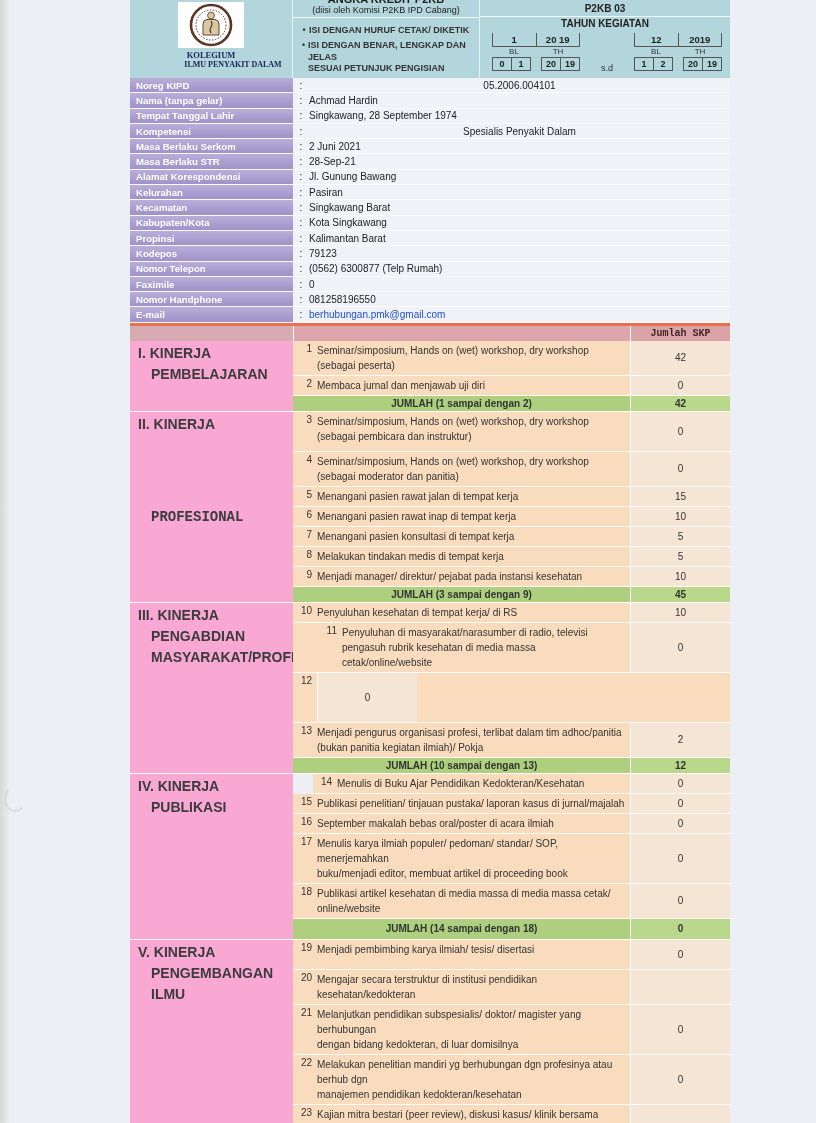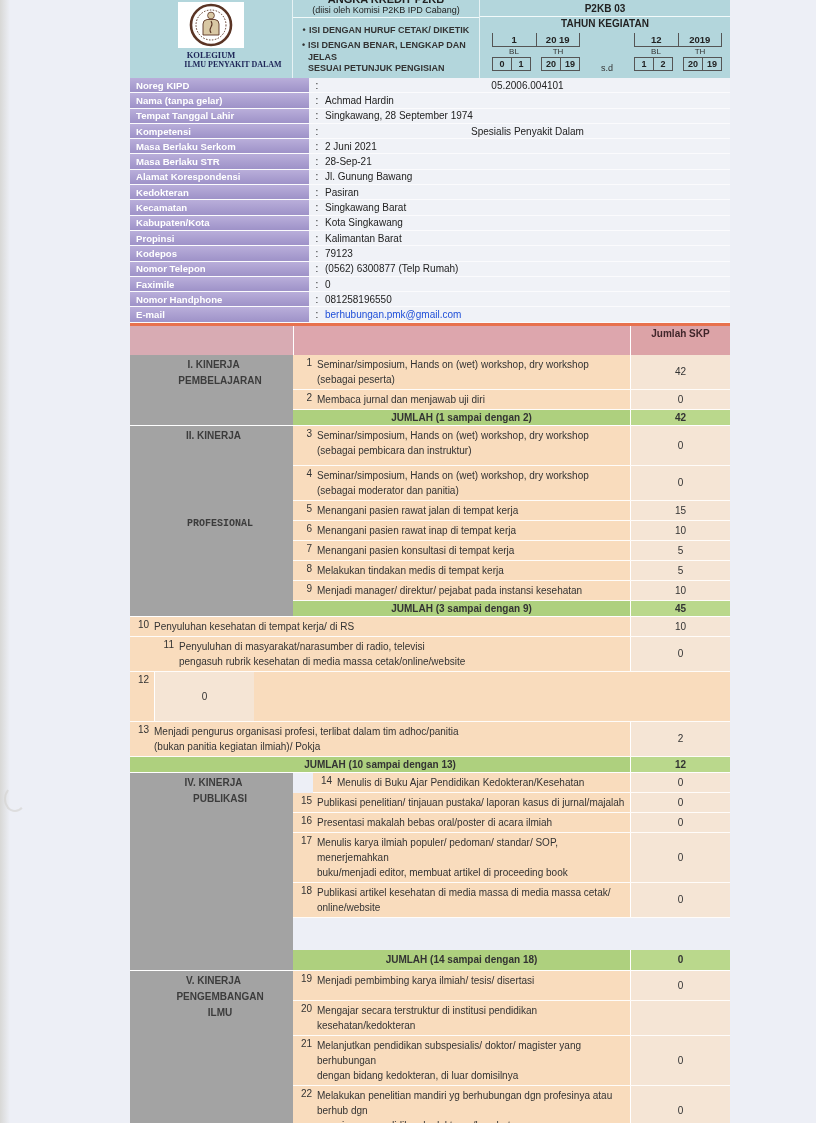--- a/index.html
+++ b/index.html
@@ -39,37 +39,37 @@
   .yg-boxes{display:flex;justify-content:space-between;margin-top:1px;}
   .bx-pair{display:flex;}
   .bx{min-width:14px;padding:0 2px;height:12px;border:1.2px solid #555;font-size:9px;font-weight:bold;
       text-align:center;line-height:12px;color:#222;}
   .bx + .bx{border-left:none;}
   .sd{flex:1;text-align:center;font-size:9px;color:#333;margin-top:30px;}
 
   
   .prow{display:flex;height:15.3px;align-items:center;background:#f0f2f7;border-bottom:1px solid #fbfbfd;
         box-sizing:border-box;}
-  .plabel{width:179px;height:100%;background:linear-gradient(#b9aeda,#9e92c8);color:#fff;font-size:9.6px;
+  .plabel{width:163px;height:100%;background:linear-gradient(#b9aeda,#9e92c8);color:#fff;font-size:9.6px;
         font-weight:bold;padding-left:6px;display:flex;align-items:center;box-sizing:border-box;}
   .pcolon{width:16px;text-align:center;font-size:10px;color:#222;}
   .pvalue{flex:1;font-size:10px;color:#222;}
   .pvalue.center{text-align:center;}
   .pvalue.link{color:#1f4fd8;}
 
   
   .mtable{border-top:3px solid #e8714d;}
-  .skph{display:flex;height:29px;}
+  .skph{display:flex;height:15px;font-family:Liberation Mono, monospace;}
   .skph-a{width:163px;background:#d8abb3;}
   .skph-b{width:337px;background:#dda6ad;border-left:1px solid #fff;box-sizing:border-box;}
   .skph-c{flex:1;background:#dca3a7;border-left:1px solid #fff;text-align:center;font-weight:bold;
           font-size:10px;color:#40262b;line-height:15px;box-sizing:border-box;}
   .section{display:flex;border-bottom:1px solid #fff;}
-  .sec-label{width:163px;background:#a3a3a3;padding:3px 4px 0 8px;box-sizing:border-box;
-             font-weight:bold;font-size:10px;color:#3c3c3c;text-align:center;}
+  .sec-label{width:163px;background:#f9a8d4;padding:3px 4px 0 8px;box-sizing:border-box;
+             font-weight:bold;font-size:14px;color:#3c3c3c;}
   .sec-label .sl{display:block;margin-bottom:3px;line-height:1.3;}
   .sec-label .sl.cont{margin-left:13px;}
   .sec-body{flex:1;display:flex;flex-direction:column;}
   .item{display:flex;border-bottom:1px solid rgba(255,255,255,.9);background:#f9dcbd;box-sizing:border-box;}
   .item-no{width:24px;text-align:right;padding:2px 5px 0 0;font-size:10px;color:#333;box-sizing:border-box;}
   .item-desc{flex:1;padding:2px 4px 2px 0;font-size:10px;color:#333;white-space:pre-line;line-height:1.5;}
   .item-val{width:100px;border-left:1px solid #fff;background:#f5e5d5;display:flex;align-items:center;
             justify-content:center;font-size:10px;color:#333;box-sizing:border-box;}
   .trow{display:flex;border-radius:6px;}
   .trow-label{flex:1;background:#aed07e;text-align:center;font-weight:bold;font-size:10px;color:#333;
@@ -194,21 +194,21 @@
           <div class="plabel">Masa Berlaku STR</div>
           <div class="pcolon">:</div>
           <div class="pvalue">28-Sep-21</div>
         </div>
         <div class="prow">
           <div class="plabel">Alamat Korespondensi</div>
           <div class="pcolon">:</div>
           <div class="pvalue">Jl. Gunung Bawang</div>
         </div>
         <div class="prow">
-          <div class="plabel">Kedokteran</div>
+          <div class="plabel">Kelurahan</div>
           <div class="pcolon">:</div>
           <div class="pvalue">Pasiran</div>
         </div>
         <div class="prow">
           <div class="plabel">Kecamatan</div>
           <div class="pcolon">:</div>
           <div class="pvalue">Singkawang Barat</div>
         </div>
         <div class="prow">
           <div class="plabel">Kabupaten/Kota</div>
@@ -320,20 +320,25 @@
                 <div class="item-desc">Menjadi manager/ direktur/ pejabat pada instansi kesehatan</div>
                 <div class="item-val">10</div>
               </div>
               <div class="trow" style="min-height: 15px;">
                 <div class="trow-label">JUMLAH (3 sampai dengan 9)</div>
                 <div class="trow-val">45</div>
               </div>
             </div>
           </div>
           <div class="section">
+            <div class="sec-label">
+              <span class="sl">III. KINERJA</span>
+              <span class="sl cont">PENGABDIAN</span>
+              <span class="sl cont">MASYARAKAT/PROFESI</span>
+            </div>
             <div class="sec-body">
               <div class="item" style="min-height: 16px;">
                 <div class="item-no">10</div>
                 <div class="item-desc">Penyuluhan kesehatan di tempat kerja/ di RS</div>
                 <div class="item-val">10</div>
               </div>
               <div class="item" style="min-height: 34px; padding-left: 25px;">
                 <div class="item-no">11</div>
                 <div class="item-desc">Penyuluhan di masyarakat/narasumber di radio, televisi
 pengasuh rubrik kesehatan di media massa cetak/online/website</div>
@@ -366,36 +371,36 @@
                 <div class="item-desc">Menulis di Buku Ajar Pendidikan Kedokteran/Kesehatan</div>
                 <div class="item-val">0</div>
               </div>
               <div class="item" style="min-height: 17px;">
                 <div class="item-no">15</div>
                 <div class="item-desc">Publikasi penelitian/ tinjauan pustaka/ laporan kasus di jurnal/majalah</div>
                 <div class="item-val">0</div>
               </div>
               <div class="item" style="min-height: 18px;">
                 <div class="item-no">16</div>
-                <div class="item-desc">Presentasi makalah bebas oral/poster di acara ilmiah</div>
+                <div class="item-desc">September makalah bebas oral/poster di acara ilmiah</div>
                 <div class="item-val">0</div>
               </div>
               <div class="item" style="min-height: 32px;">
                 <div class="item-no">17</div>
                 <div class="item-desc">Menulis karya ilmiah populer/ pedoman/ standar/ SOP, menerjemahkan
 buku/menjadi editor, membuat artikel di proceeding book</div>
                 <div class="item-val">0</div>
               </div>
               <div class="item" style="min-height: 30px;">
                 <div class="item-no">18</div>
                 <div class="item-desc">Publikasi artikel kesehatan di media massa di media massa cetak/
 online/website</div>
                 <div class="item-val">0</div>
               </div>
-              <div class="trow" style="min-height: 20px; margin-top: 32px;">
+              <div class="trow" style="min-height: 20px;">
                 <div class="trow-label">JUMLAH (14 sampai dengan 18)</div>
                 <div class="trow-val">0</div>
               </div>
             </div>
           </div>
           <div class="section">
             <div class="sec-label">
               <span class="sl">V. KINERJA</span>
               <span class="sl cont">PENGEMBANGAN</span>
               <span class="sl cont">ILMU</span>

